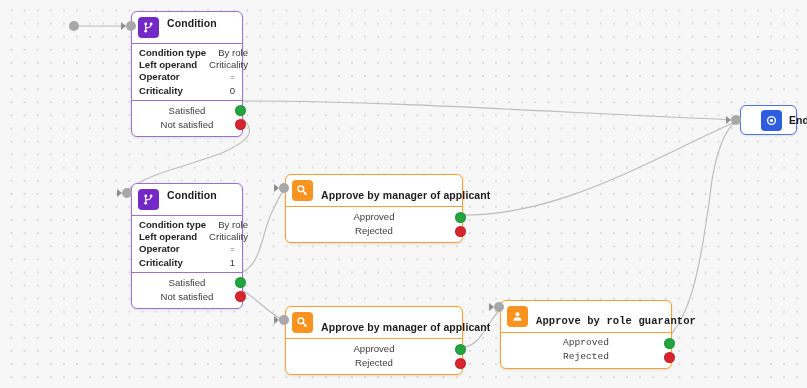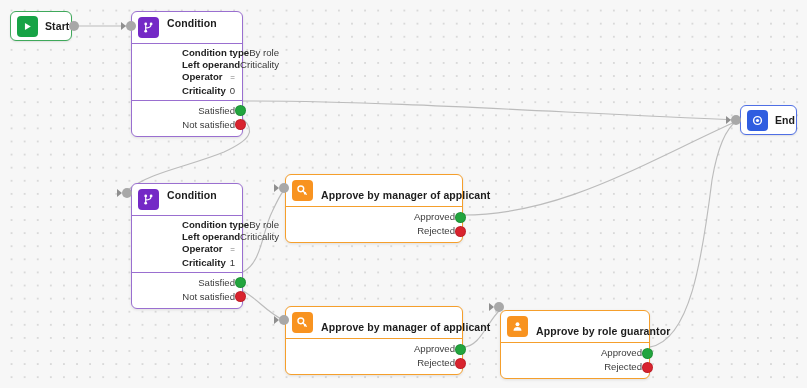--- a/index.html
+++ b/index.html
@@ -59,21 +59,21 @@
     font-weight: bold;
     color: #1d1d1d;
     white-space: nowrap;
     letter-spacing: 0.1px;
   }
   
   .node-end {
     border: 1.6px solid #4f6fe5;
     display: flex;
     align-items: center;
-    padding: 5px 11px 5px 6px;
+    padding: 5px 11px 5px 20px;
     gap: 7px;
     box-shadow: 0 1px 2px rgba(0,0,0,0.10);
   }
   
   .node-condition {
     border: 1.1px solid #9a6fd0;
     box-shadow: 0 1px 3px rgba(0,0,0,0.10);
   }
   .node-condition .node-head {
     display: flex;
@@ -87,29 +87,29 @@
     border-bottom: 1.1px solid #9a6fd0;
   }
   .prop-row {
     display: flex;
     justify-content: space-between;
     align-items: baseline;
     font-size: 9.6px;
     line-height: 12.2px;
     color: #222;
   }
-  .prop-key { font-weight: bold; white-space: nowrap; margin-left: 43px; }
-  .prop-val { color: #3a3a3a; white-space: nowrap; }
+  .prop-key { font-weight: bold; white-space: nowrap; }
+  .prop-val { color: #3a3a3a; white-space: nowrap; padding-left: 12px; }
   .prop-val.small { font-size: 8px; color: #777; }
   .ports {
     padding: 3px 7px 4px 7px;
   }
   .port-row {
     display: flex;
-    justify-content: flex-end;
+    justify-content: center;
     align-items: center;
     font-size: 9.6px;
     line-height: 14px;
     color: #3d3d3d;
     position: relative;
   }
   .port-label { white-space: nowrap; }
   .port-dot {
     position: absolute;
     right: -11px;
@@ -206,28 +206,20 @@
 
   <div class="arrow-head" style="left:274px; top:316px;"></div>
   <div class="in-knob" style="left:279px; top:315px;"></div>
 
   <div class="arrow-head" style="left:489px; top:303px;"></div>
   <div class="in-knob" style="left:494px; top:302px;"></div>
 
   <div class="arrow-head" style="left:726px; top:116px;"></div>
   <div class="in-knob" style="left:731px; top:115px;"></div>
 
-  <div class="node node-start" style="left:10px; top:11px; width:62px; height:30px;">
-    <span class="icon-sq icon-green">
-      <svg width="11" height="11" viewBox="0 0 12 12">
-        <polygon points="3.2,2.2 9.6,6 3.2,9.8" fill="#ffffff"></polygon>
-      </svg>
-    </span>
-    <span class="node-title">Start</span>
-  </div>
 
   <div class="node node-condition" style="left:131px; top:11px; width:112px;">
     <div class="node-head">
       <span class="icon-sq icon-purple">
         <svg width="13" height="13" viewBox="0 0 14 14">
           <g stroke="#ffffff" stroke-width="1.25" fill="none" stroke-linecap="round">
             <path d="M4 4.2 L4 10.4"></path>
             <path d="M4 7.4 C 7.6 7.4 9.6 6.5 9.6 4.3"></path>
           </g>
           <circle cx="4" cy="3.2" r="1.5" fill="#ffffff"></circle>
@@ -353,21 +345,21 @@
         <span class="port-label">Approved</span>
         <span class="port-dot dot-green"></span>
       </div>
       <div class="port-row">
         <span class="port-label">Rejected</span>
         <span class="port-dot dot-red"></span>
       </div>
     </div>
   </div>
 
-  <div class="node node-approval" style="left:500px; top:310px; width:150px;">
+  <div class="node node-approval" style="left:500px; top:300px; width:172px;font-family:Liberation Mono, monospace;">
     <div class="node-head">
       <span class="icon-sq icon-orange">
         <svg width="13" height="13" viewBox="0 0 14 14">
           <circle cx="7" cy="4.5" r="2.1" fill="#ffffff"></circle>
           <path d="M2.7 11.6 C 2.7 8.6 5 7.5 7 7.5 C 9 7.5 11.3 8.6 11.3 11.6 Z" fill="#ffffff"></path>
         </svg>
       </span>
       <span class="node-title">Approve by role guarantor</span>
     </div>
     <div class="ports">

